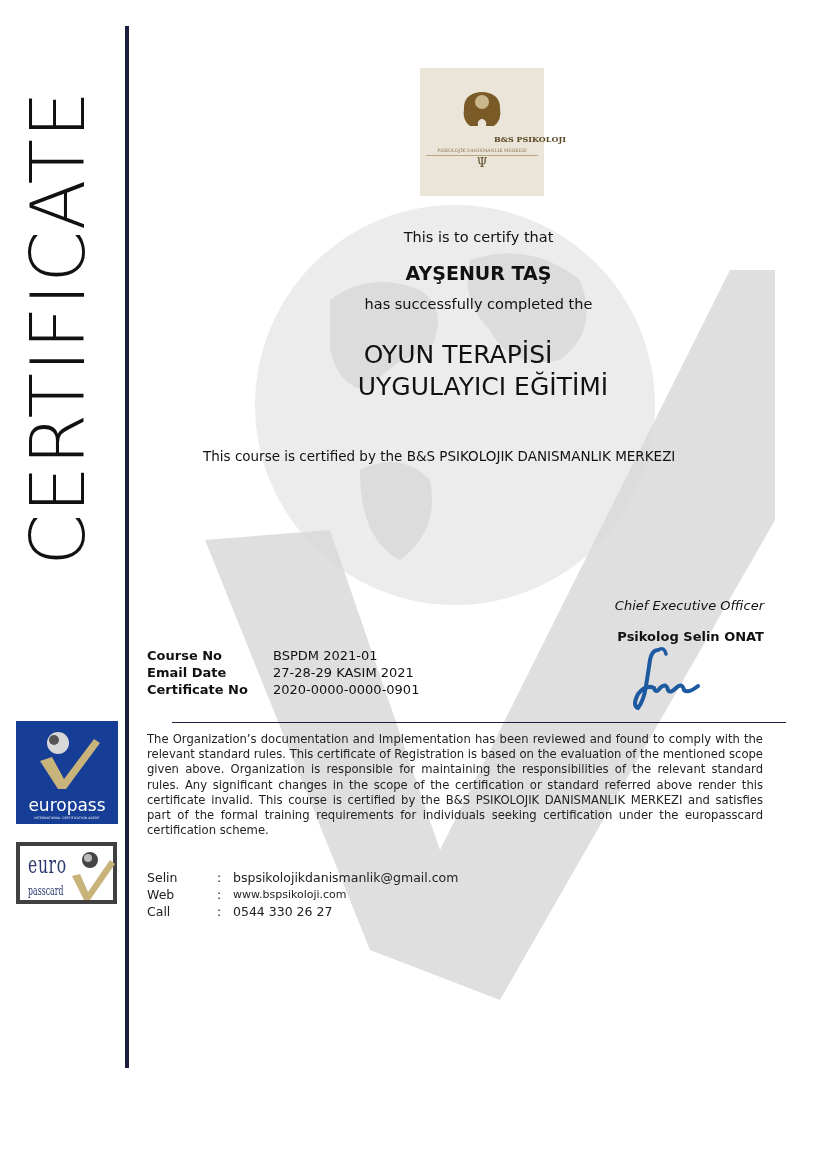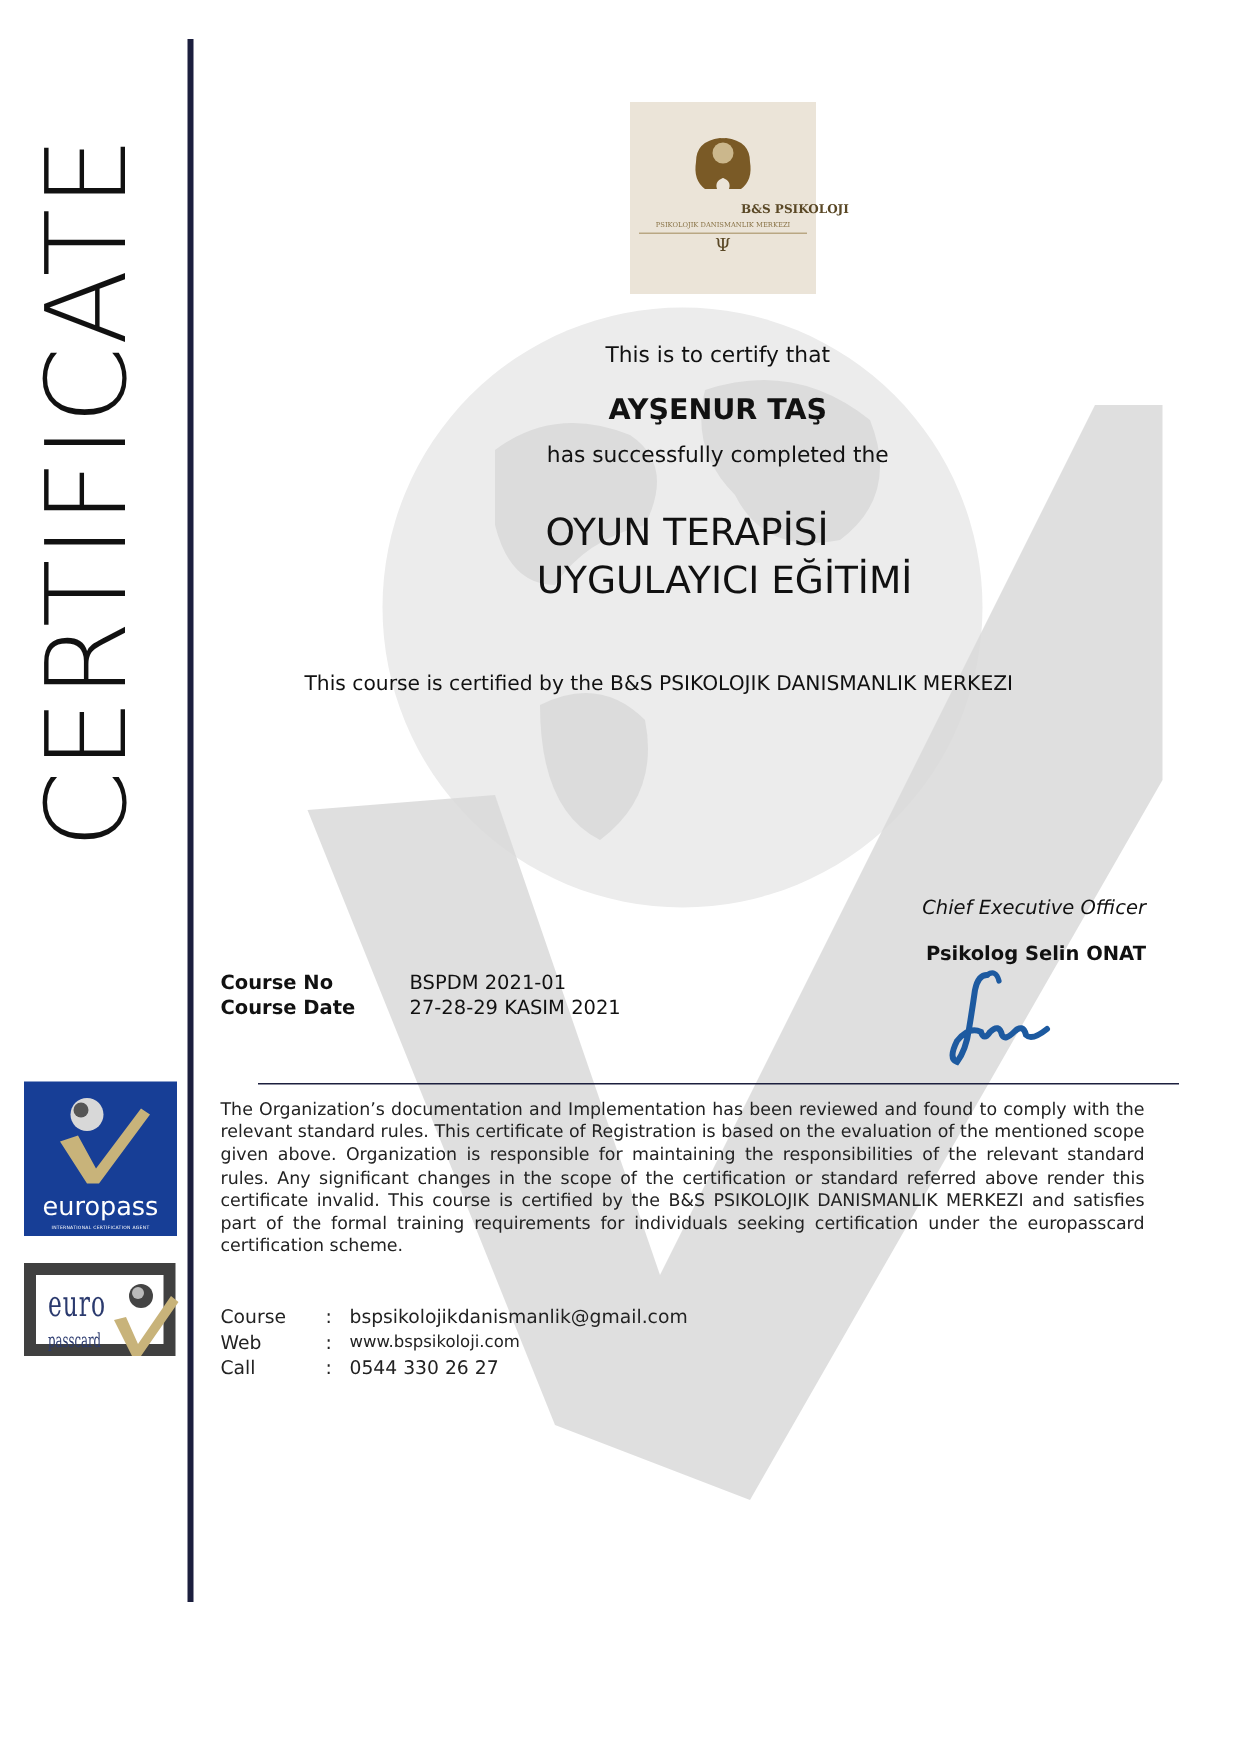--- a/index.html
+++ b/index.html
@@ -29,21 +29,21 @@
   .hr { position:absolute; left:172px; top:722px; width:614px; height:1px; background:#1c1f3e; }
   .para { position:absolute; left:147px; top:732px; width:616px; font-size:11.6px; line-height:15.2px; text-align:justify; color:#222; }
   .contact { position:absolute; left:147px; top:869px; font-size:12.5px; line-height:17px; color:#222; }
   .contact .row { display:flex; }
   .contact .lbl { width:70px; }
   .contact .colon { width:16px; }
   .contact .web { font-size:11px; }
   .europass { position:absolute; left:16px; top:721px; width:102px; height:103px; background:#173e96; }
   .europass .word { position:absolute; top:74px; width:100%; text-align:center; color:#fff; font-size:17px; }
   .europass .tiny { position:absolute; top:95px; width:100%; text-align:center; color:#fff; font-size:3px; letter-spacing:0.2px; }
-  .europasscard { position:absolute; left:16px; top:842px; width:101px; height:62px; border:8px solid #404040; box-sizing:border-box; background:#fff; }
+  .europasscard { position:absolute; left:16px; top:842px; width:101px; height:62px; border:4px solid #404040; box-sizing:border-box; background:#fff; }
   .europasscard .e1 { position:absolute; left:8px; top:5px; font-family:"DejaVu Serif", serif; font-size:24px; color:#2b3a6e; transform:scaleX(0.65); transform-origin:left top; letter-spacing:1px; }
   .europasscard .e2 { position:absolute; left:8px; top:37px; font-family:"DejaVu Serif", serif; font-size:13px; color:#2b3a6e; transform:scaleX(0.6); transform-origin:left top; }
 </style>
 </head>
 <body>
 
 <svg class="watermark" viewBox="0 0 828 1171">
   <circle cx="455" cy="405" r="200" fill="#ececec"></circle>
   <path d="M330 300 q40 -30 90 -10 q30 20 10 60 q-40 10 -60 40 q-30 0 -40 -40z" fill="#dcdcdc"></path>
   <path d="M470 260 q60 -20 110 20 q20 50 -20 80 q-50 10 -70 -30 q-30 -30 -20 -70z" fill="#dcdcdc"></path>
@@ -84,32 +84,36 @@
   <path d="M30 8 q-6 0 -8 10 q-2 14 -4 26 q-2 14 -8 22 q-6 -2 0 -14 q8 -10 16 -6 q2 6 6 0 q6 -6 8 2 q2 4 8 -2 q6 -6 8 2 q4 4 14 -4" fill="none" stroke="#1d5aa0" stroke-width="4" stroke-linecap="round"></path>
   <path d="M30 8 q6 -4 8 4" fill="none" stroke="#1d5aa0" stroke-width="3.5" stroke-linecap="round"></path>
 </svg>
 
 <div class="info">
   <div class="row">
     <span class="lbl">Course No</span>
     <span>BSPDM 2021-01</span>
   </div>
   <div class="row">
-    <span class="lbl">Course Date</span>
+    <span class="lbl">Email Date</span>
     <span>27-28-29 KASIM 2021</span>
+  </div>
+  <div class="row">
+    <span class="lbl">Certificate No</span>
+    <span>2020-0000-0000-0901</span>
   </div>
 </div>
 
 <div class="hr"></div>
 
 <div class="para">The Organization’s documentation and Implementation has been reviewed and found to comply with the relevant standard rules. This certificate of Registration is based on the evaluation of the mentioned scope given above. Organization is responsible for maintaining the responsibilities of the relevant standard rules. Any significant changes in the scope of the certification or standard referred above render this certificate invalid. This course is certified by the B&amp;S PSIKOLOJIK DANISMANLIK MERKEZI and satisfies part of the formal training requirements for individuals seeking certification under the europasscard certification scheme.</div>
 
 <div class="contact">
   <div class="row">
-    <span class="lbl">Course</span>
+    <span class="lbl">Selin</span>
     <span class="colon">:</span>
     <span>bspsikolojikdanismanlik@gmail.com</span>
   </div>
   <div class="row">
     <span class="lbl">Web</span>
     <span class="colon">:</span>
     <span class="web">www.bspsikoloji.com</span>
   </div>
   <div class="row">
     <span class="lbl">Call</span>

